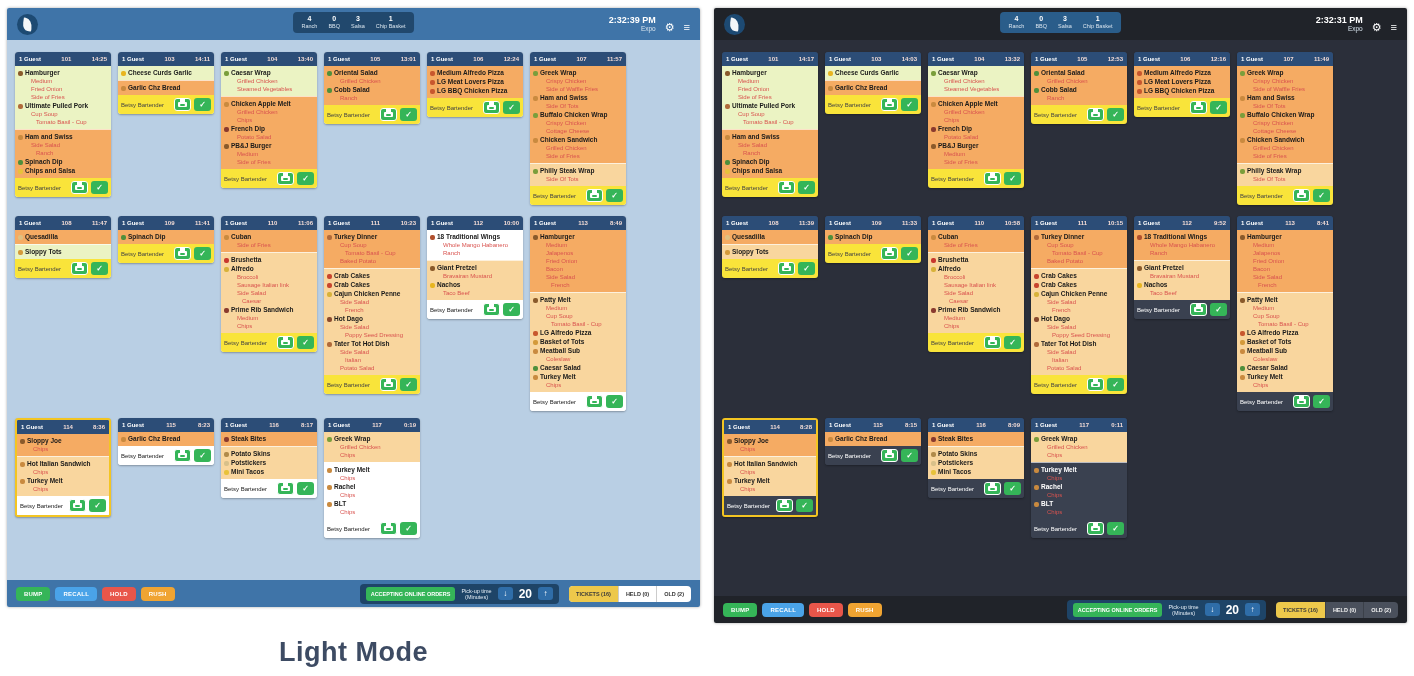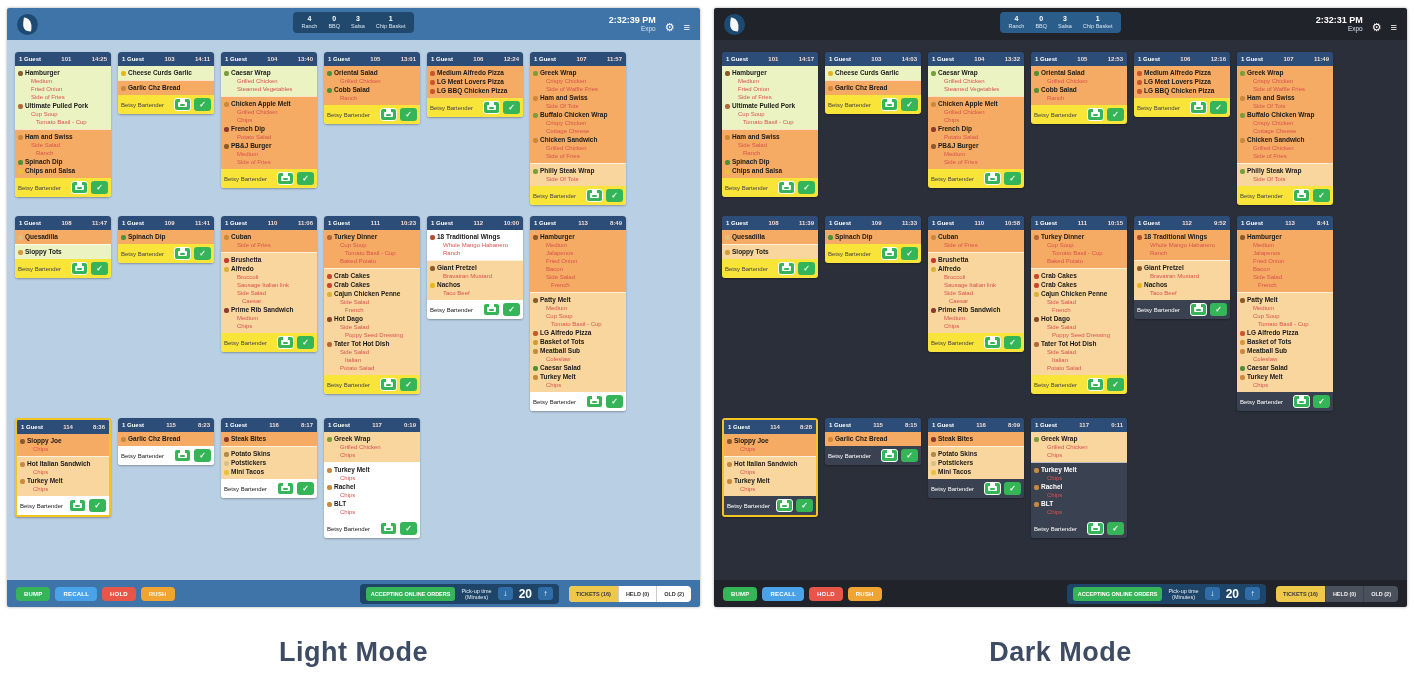--- a/index.html
+++ b/index.html
@@ -1357,15 +1357,14 @@
               <div class="stepbtn">↑</div>
             </div>
             <div class="tabs">
               <div class="tab active">TICKETS (16)</div>
               <div class="tab">HELD (0)</div>
               <div class="tab">OLD (2)</div>
             </div>
           </div>
         </div>
       </div>
-      <div class="caption">Dark Mode</div>
     </div>
   </div>
 
 </body></html>

